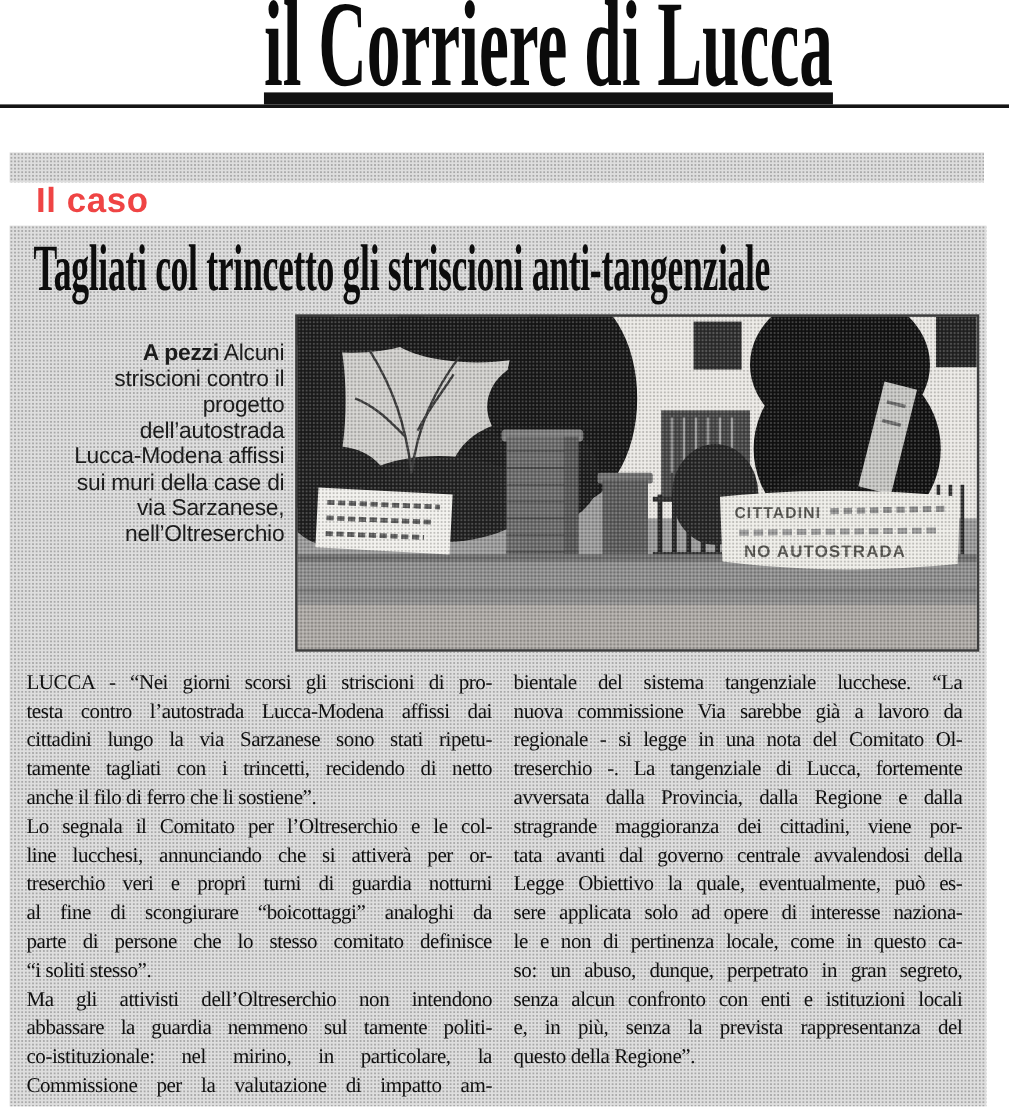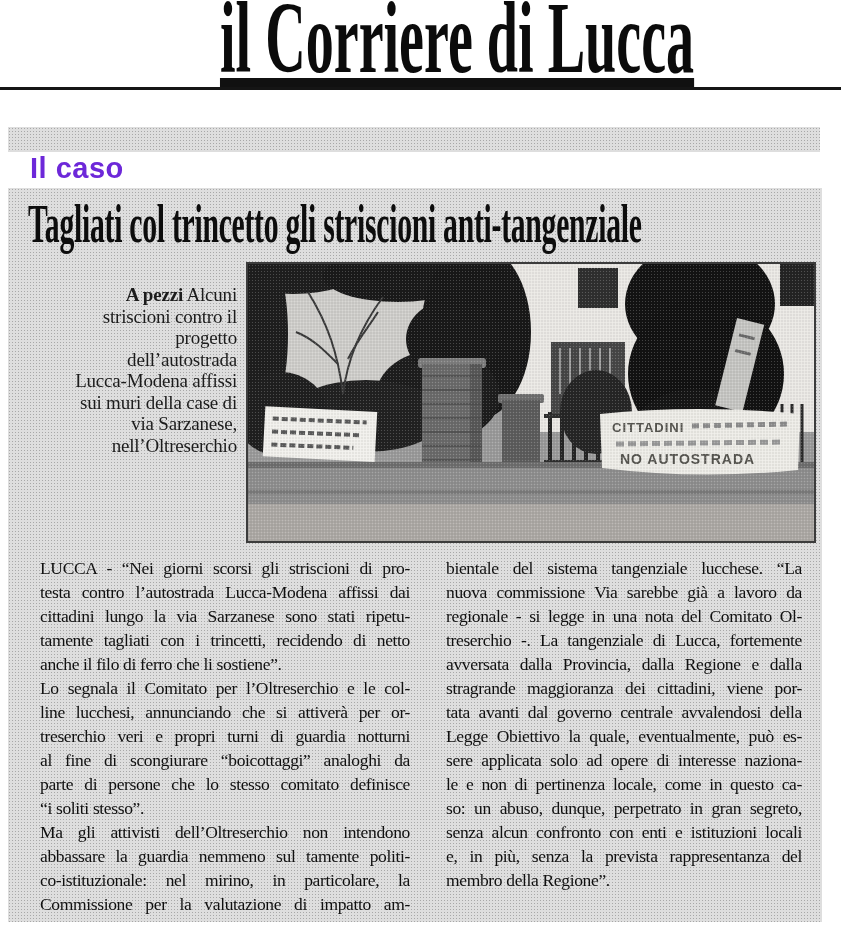--- a/index.html
+++ b/index.html
@@ -16,47 +16,47 @@
 
   
   .halftone{background-color:#dedede;
     background-image:radial-gradient(circle, rgba(45,45,45,.30) .75px, rgba(45,45,45,0) 1px);
     background-size:3px 3px;}
   .band1{position:absolute;left:8px;top:127px;width:812px;height:25px;}
   .mainblock{position:absolute;left:8px;top:188px;width:814px;height:734px;}
 
   
   .kicker{position:absolute;left:30px;top:150px;font-family:"Liberation Sans",sans-serif;
-          font-weight:bold;font-size:29px;line-height:36px;color:#6d28d9;letter-spacing:.5px;}
+          font-weight:bold;font-size:29px;line-height:36px;color:#ef4444;letter-spacing:.5px;}
   .headline{position:absolute;left:28px;top:195px;width:1500px;font-weight:bold;
             font-size:55px;line-height:58px;white-space:nowrap;color:#0d0d0d;
             transform:scaleX(0.54);transform-origin:left top;letter-spacing:-.5px;}
 
   
   .caption{position:absolute;left:24px;top:284px;width:213px;text-align:right;
-           font-family:Liberation Serif, serif;font-size:19px;line-height:21.5px;
+           font-family:Liberation Sans, sans-serif;font-size:19px;line-height:21.5px;
            color:#1c1c1c;letter-spacing:-.2px;}
   .cap-line b{font-weight:bold;}
 
   
   .photo{position:absolute;left:246px;top:262px;width:566px;height:277px;
          border:2px solid #3c3c3c;background:#9b9b9b;}
   .photo svg{display:block;}
   .photo-halftone{position:absolute;inset:0;pointer-events:none;
     background-image:radial-gradient(circle, rgba(255,255,255,.20) .6px, transparent .95px),
                      radial-gradient(circle, rgba(0,0,0,.20) .6px, transparent .95px);
     background-size:3px 3px,3px 3px;background-position:0 0,1.5px 1.5px;}
 
   
   .col{position:absolute;top:556px;font-family:"Liberation Serif",serif;
        font-size:17.5px;letter-spacing:-.35px;color:#101010;}
   .col1{left:22px;width:388px;}
   .col2{left:428px;width:374px;}
   .bl{height:24px;line-height:24px;text-align:justify;text-align-last:justify;
-      white-space:nowrap;overflow:visible;margin-left:18px;}
+      white-space:nowrap;overflow:visible;}
   .bl.pend{text-align-last:left;}
 
   .bannertext{font-family:"Liberation Sans",sans-serif;font-weight:bold;fill:#55544f;}
 </style>
 </head>
 <body>
 
 <div class="page">
 
   <div class="masthead">
@@ -220,16 +220,16 @@
     <div class="bl">treserchio -. La tangenziale di Lucca, fortemente</div>
     <div class="bl">avversata dalla Provincia, dalla Regione e dalla</div>
     <div class="bl">stragrande maggioranza dei cittadini, viene por-</div>
     <div class="bl">tata avanti dal governo centrale avvalendosi della</div>
     <div class="bl">Legge Obiettivo la quale, eventualmente, può es-</div>
     <div class="bl">sere applicata solo ad opere di interesse naziona-</div>
     <div class="bl">le e non di pertinenza locale, come in questo ca-</div>
     <div class="bl">so: un abuso, dunque, perpetrato in gran segreto,</div>
     <div class="bl">senza alcun confronto con enti e istituzioni locali</div>
     <div class="bl">e, in più, senza la prevista rappresentanza del</div>
-    <div class="bl pend">membro della Regione”.</div>
+    <div class="bl pend">questo della Regione”.</div>
   </div>
 
 </div>
 
 </body></html>

